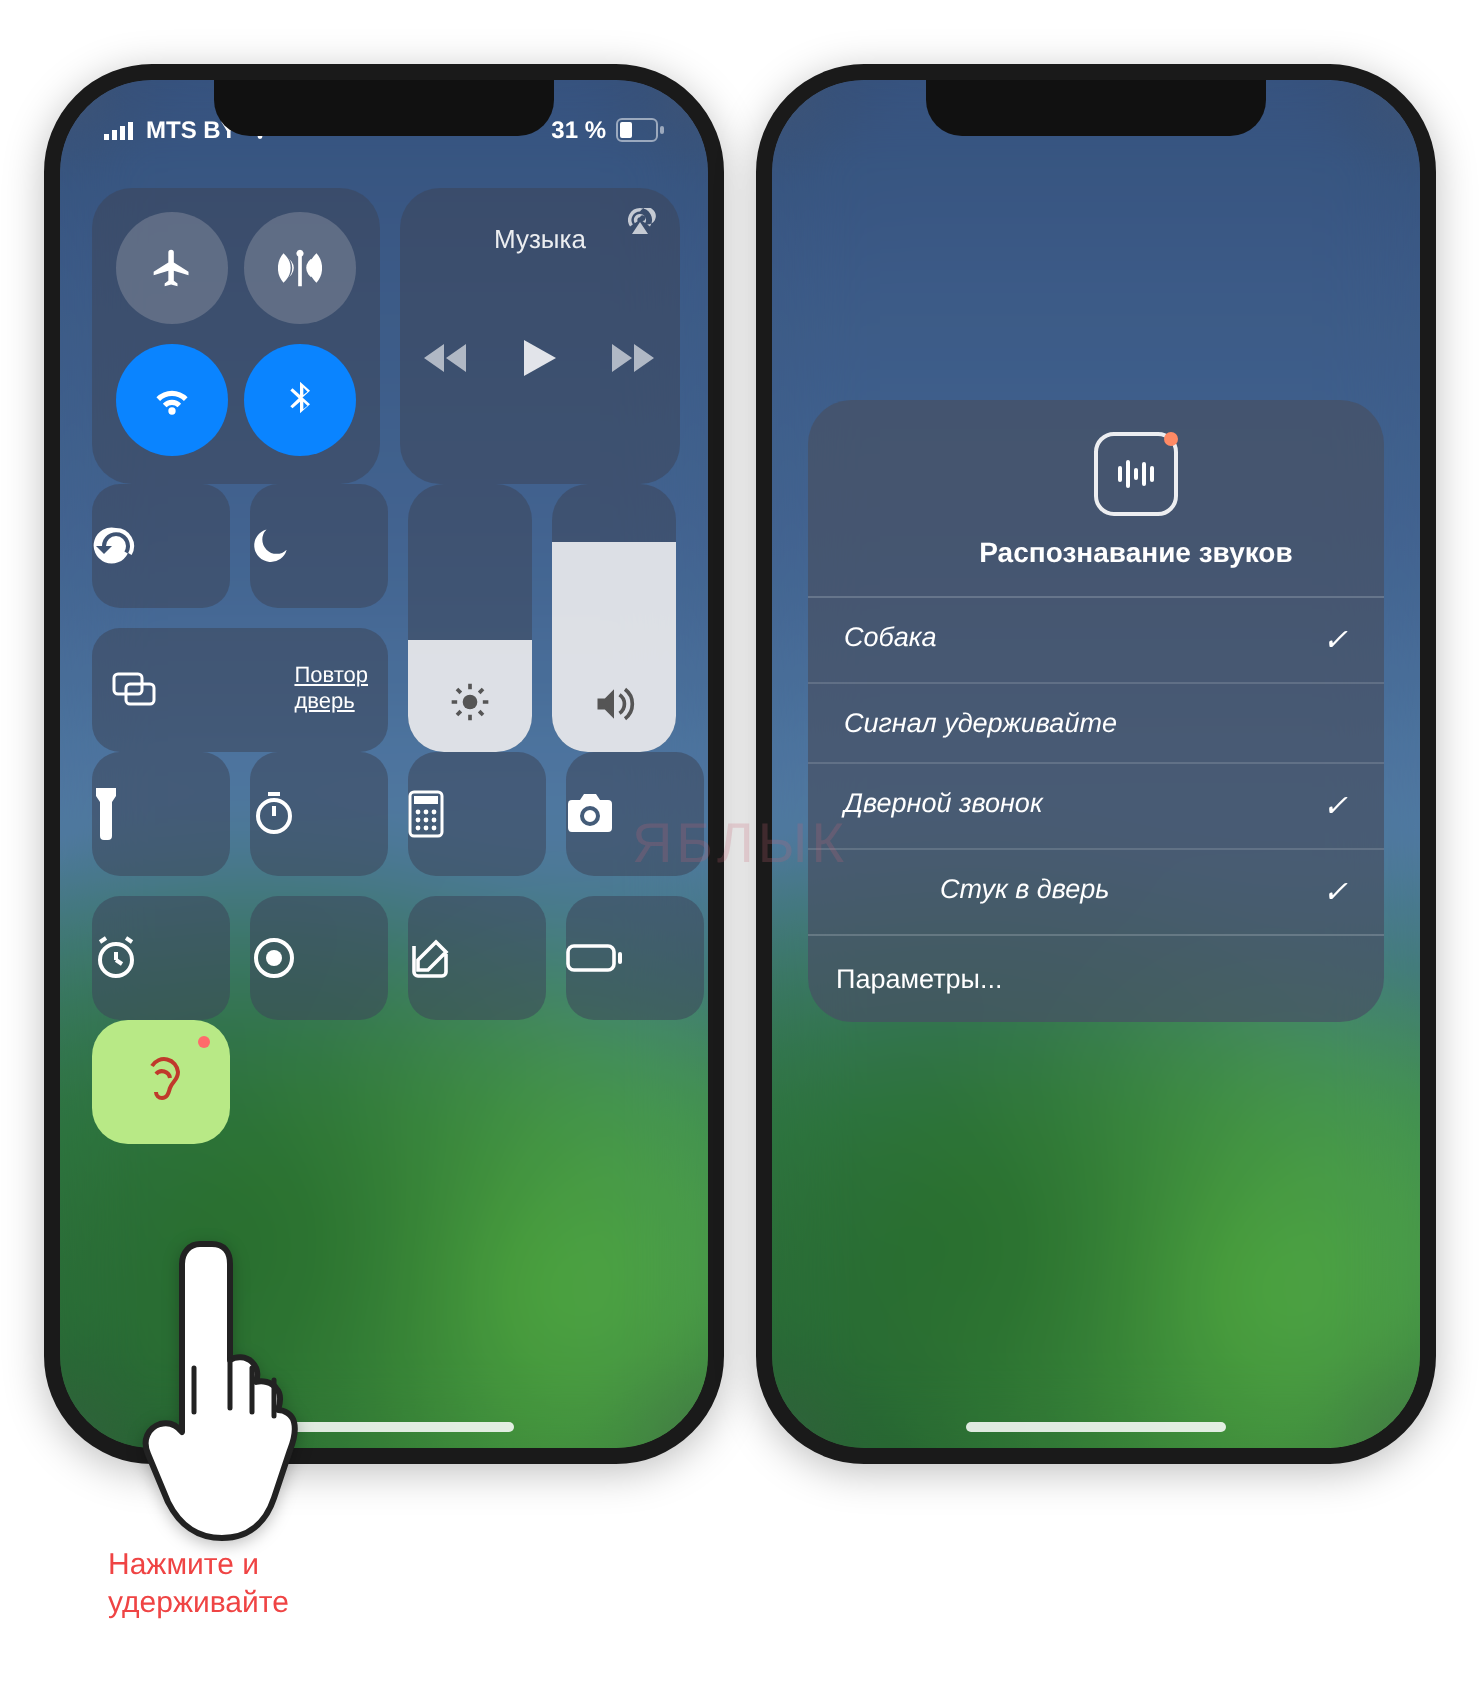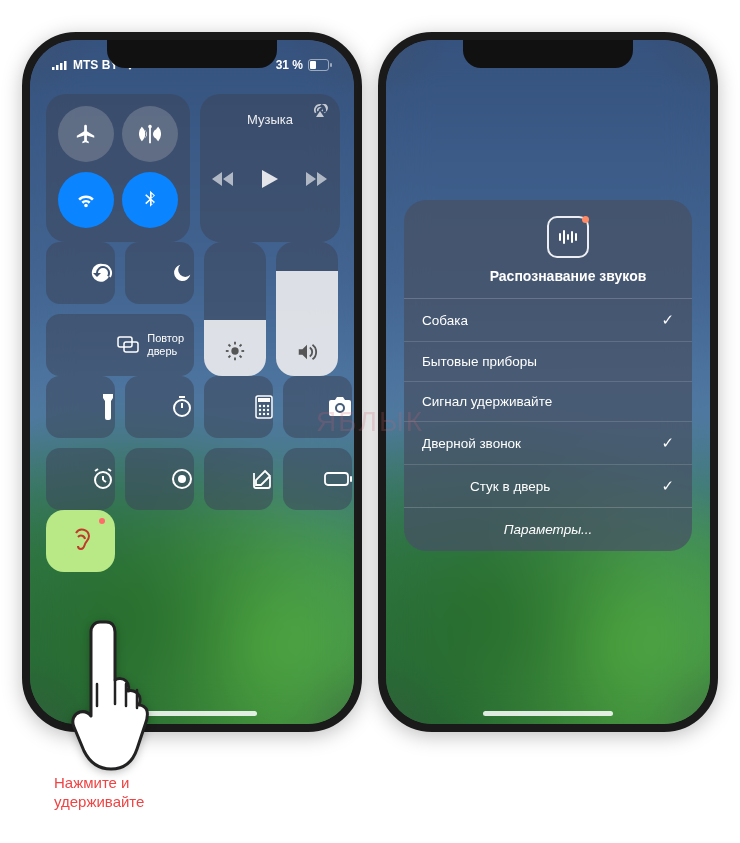--- a/index.html
+++ b/index.html
@@ -95,22 +95,23 @@
     display: flex; flex-direction: column;
     color: rgba(255,255,255,.9);
   }
   .music-title { font-size: 13px; margin-top: 6px; text-align: center; }
   .airplay-badge { position: absolute; top: 10px; right: 12px; opacity: .7; }
   .music-controls { flex: 1; display: flex; align-items: center; justify-content: center; gap: 28px; font-size: 18px; opacity: .85; }
   .half-row { height: 62px; gap: 10px; }
   .tile {
     background: rgba(60,70,90,.55);
     border-radius: 14px;
-    display: flex; align-items: center; justify-content: flex-end;
+    display: flex; align-items: center; justify-content: space-between;
     color: #fff;
+    text-decoration: underline;
   }
   .tile.sq { width: 69px; height: 62px; }
   .slider-tile {
     flex: 1; height: 134px; border-radius: 18px;
     background: rgba(60,70,90,.55);
     position: relative; overflow: hidden;
     display: flex; align-items: flex-end; justify-content: center;
     color: #fff;
   }
   .slider-fill {
@@ -151,30 +152,30 @@
   .popup-icon {
     width: 42px; height: 42px; border-radius: 10px;
     border: 2px solid rgba(255,255,255,.9);
     display: flex; align-items: center; justify-content: center;
     position: relative;
   }
   .popup-icon .dot { position: absolute; top: -2px; right: -2px; width: 7px; height: 7px; border-radius: 50%; background: #ff8a65; }
   .popup-title { font-size: 14px; font-weight: 600; }
   .popup-list { border-top: 1px solid rgba(255,255,255,.18); }
   .popup-item {
-    display: flex; justify-content: space-between; align-items: center;
+    display: flex; justify-content: space-between; 
     padding: 12px 18px;
     font-size: 13.5px;
     border-bottom: 1px solid rgba(255,255,255,.14);
+    font-style: italic;
   }
   .popup-item:last-child { border-bottom: none; margin-left: 48px; }
   .popup-footer {
-    text-align: center; padding: 14px; font-size: 13.5px;
+    text-align: left; padding: 14px; font-size: 13.5px;
     border-top: 1px solid rgba(255,255,255,.18);
-    font-style: italic;
   }
   .check { color: #fff; font-size: 15px; }
   
   .finger {
     position: absolute;
     left: 68px; top: 614px;
     z-index: 50;
   }
   .finger svg { filter: drop-shadow(0 2px 4px rgba(0,0,0,.25)); }
   .finger-label {
@@ -420,23 +421,20 @@
             <span class="dot"></span>
           </div>
           <div class="popup-title">Распознавание звуков</div>
         </div>
         <div class="popup-list" id="sr-list">
             <div class="popup-item">
               <span>Собака</span>
               <span class="check">✓</span>
             </div>
             <div class="popup-item">
-              <span>Бытовые приборы</span>
-            </div>
-            <div class="popup-item">
               <span>Сигнал удерживайте</span>
             </div>
             <div class="popup-item">
               <span>Дверной звонок</span>
               <span class="check">✓</span>
             </div>
             <div class="popup-item">
               <span>Стук в дверь</span>
               <span class="check">✓</span>
             </div>

